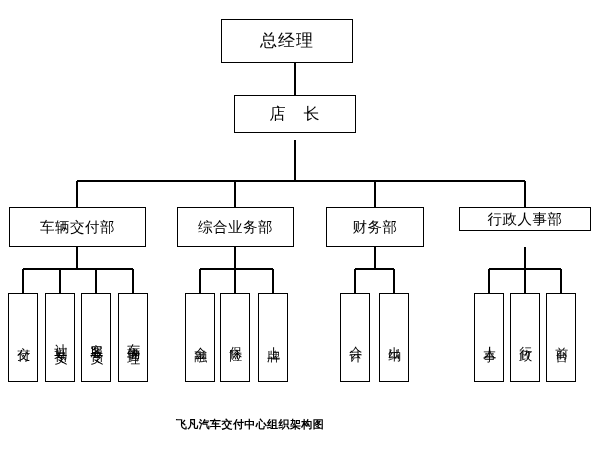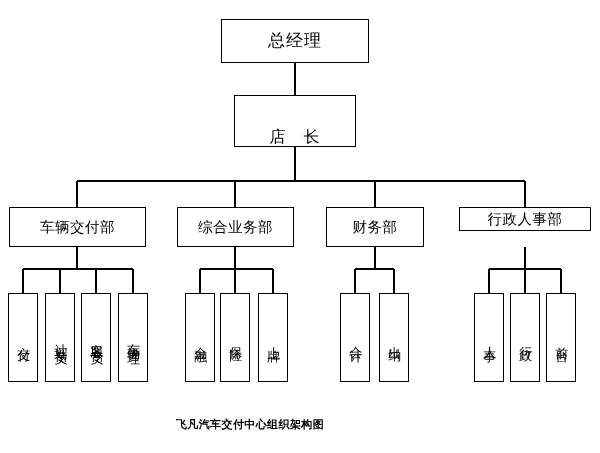--- a/index.html
+++ b/index.html
@@ -105,25 +105,25 @@
       <line x1="394" y1="269" x2="394" y2="293"></line>
 
       <line x1="525" y1="247" x2="525" y2="269"></line>
       <line x1="489" y1="269" x2="561" y2="269"></line>
       <line x1="489" y1="269" x2="489" y2="293"></line>
       <line x1="525" y1="269" x2="525" y2="293"></line>
       <line x1="561" y1="269" x2="561" y2="293"></line>
     </g>
   </svg>
 
-  <div class="node lvl1" style="left:221px; top:19px; width:148px; height:44px;text-align:right;">
+  <div class="node lvl1" style="left:221px; top:19px; width:132px; height:44px;text-align:right;">
     <span class="node-label">总经理</span>
   </div>
 
-  <div class="node lvl2" style="left:234px; top:95px; width:122px; height:52px;align-items:flex-end;">
+  <div class="node lvl2" style="left:234px; top:95px; width:122px; height:38px;">
     <span class="node-label">店　长</span>
   </div>
 
   <div class="node lvl3" style="left:9px; top:207px; width:137px; height:40px;">
     <span class="node-label">车辆交付部</span>
   </div>
 
   <div class="node lvl3" style="left:177px; top:207px; width:117px; height:40px;justify-content:center;">
     <span class="node-label">综合业务部</span>
   </div>

